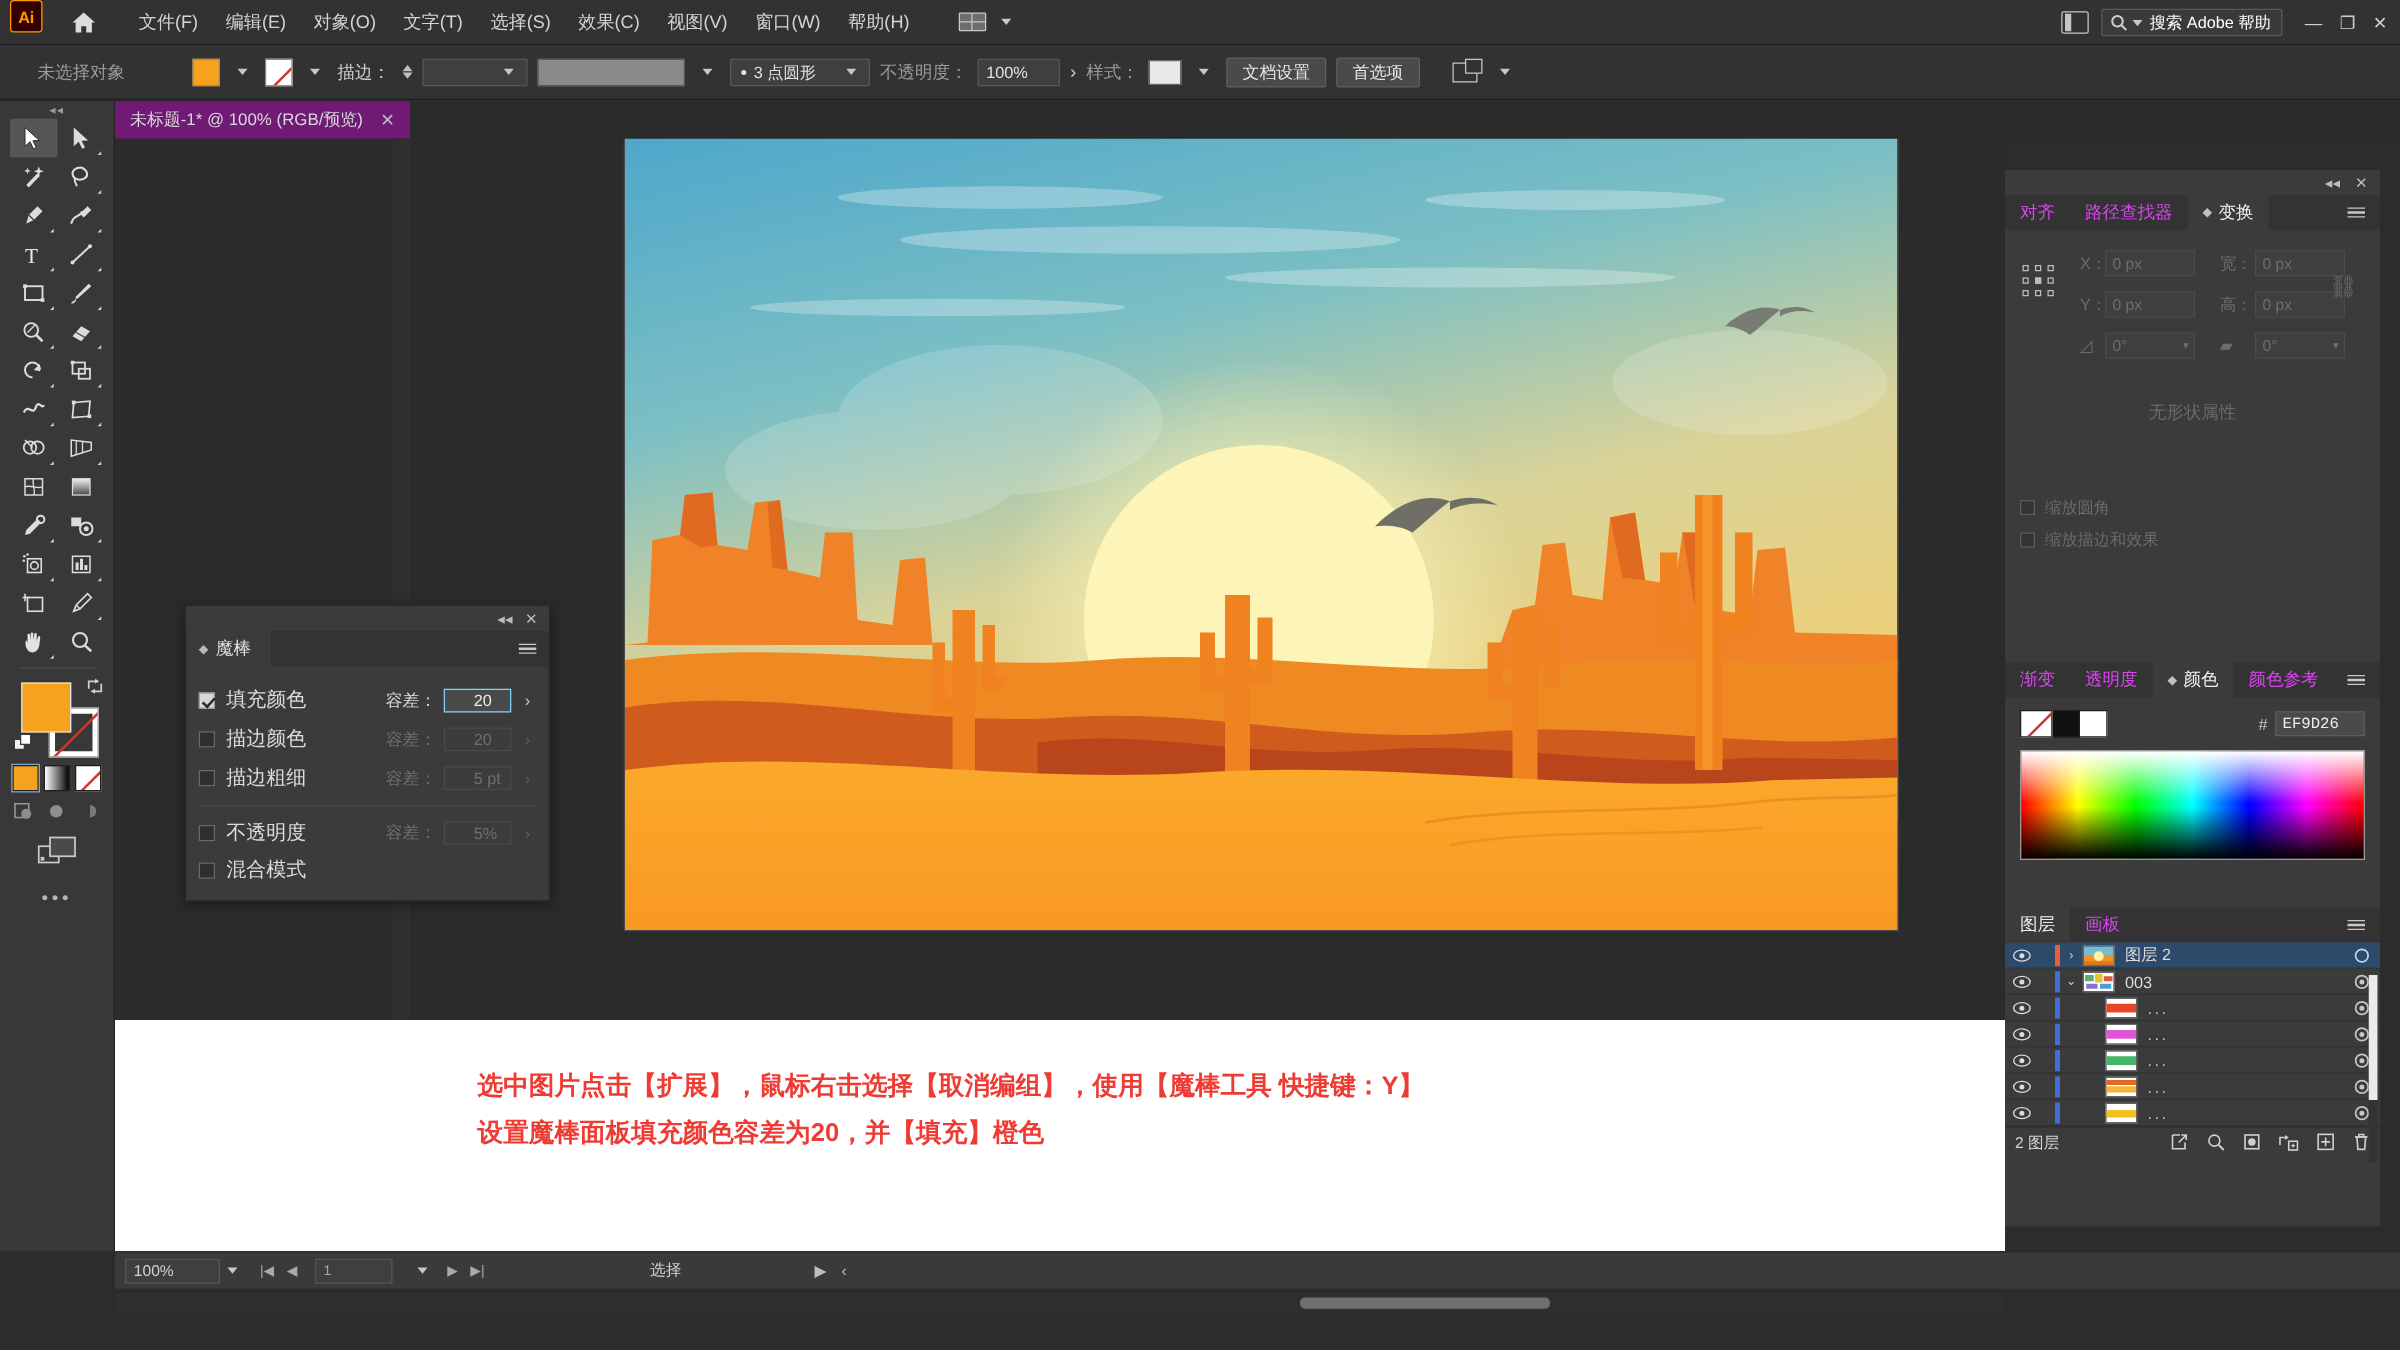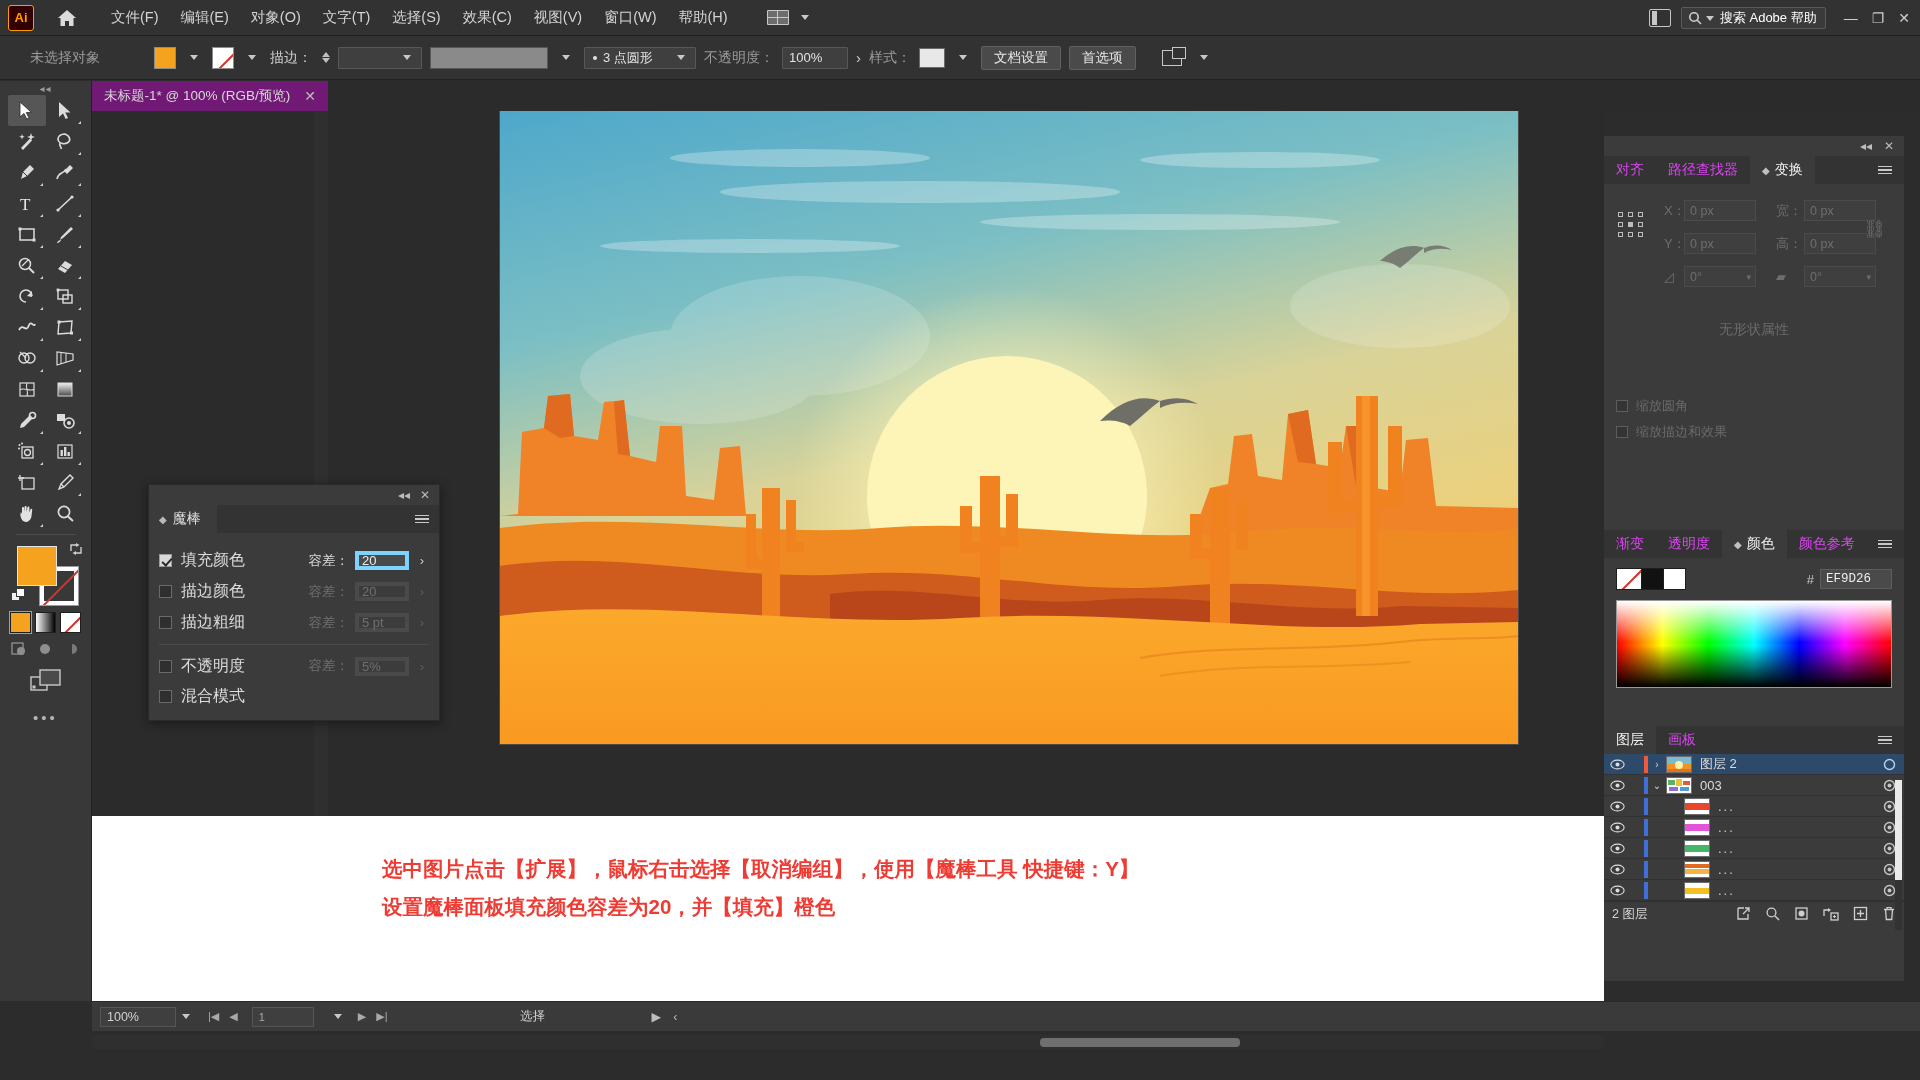--- a/index.html
+++ b/index.html
@@ -8,21 +8,21 @@
     background: #323232;
     font-family: "Liberation Sans", "DejaVu Sans", sans-serif;
     overflow: hidden;
     -webkit-font-smoothing: antialiased;
   }
   .app { position: relative; width: 1920px; height: 1080px; background: #2c2c2c; }
 
   
   .menubar {
     position: absolute; left: 0; top: 0; width: 1920px; height: 36px;
-    background: #323232; display: flex; align-items: center;
+    background: #323232; display: flex; 
     border-bottom: 1px solid #1f1f1f;
   }
   .ai-logo {
     width: 26px; height: 26px; margin-left: 8px; border-radius: 3px;
     background: #330000; border: 1px solid #ff9a00;
     color: #ff9a00; font-size: 13px; font-weight: bold;
     display: flex; align-items: center; justify-content: center;
     font-family: "Liberation Sans", sans-serif;
   }
   .home-icon { margin-left: 22px; display: flex; align-items: center; }
@@ -203,22 +203,22 @@
   .chk.on::after {
     content:""; position:absolute; left:3.5px; top:0.5px; width:4px; height:8px;
     border: solid #2b2b2b; border-width: 0 2px 2px 0; transform: rotate(42deg);
   }
   .chk.dim { border-color: #6a6a6a; }
   .mw-label { color: #dcdcdc; font-size: 16px; white-space: nowrap; }
   .mw-right { margin-left: auto; display: flex; align-items: center; gap: 6px; }
   .mw-tol { color:#dcdcdc; font-size: 13.5px; }
   .mw-tol.dim { color:#6f6f6f; }
   .mw-input {
-    width: 54px; height: 19px; background: #4a4a4a; border: 4px solid #7dd3fc;
-    color: #ececec; font-size: 13px; display:flex; align-items:center; padding-left:3px;
+    width: 54px; height: 19px; background: #4a4a4a; border: 1px solid #7dd3fc;
+    color: #ececec; font-size: 13px; display:flex; align-items:center; padding-left:23px;
   }
   .mw-input.dim { background:#3c3c3c; border-color:#4a4a4a; color:#6f6f6f; }
   .mw-arrow { color:#cacaca; font-size: 13px; width:14px; text-align:center; }
   .mw-arrow.dim { color:#5f5f5f; }
 
   
   .right-dock {
     position: absolute; left: 1604px; top: 136px; width: 300px; height: 845px;
     background: #3b3b3b;
   }

